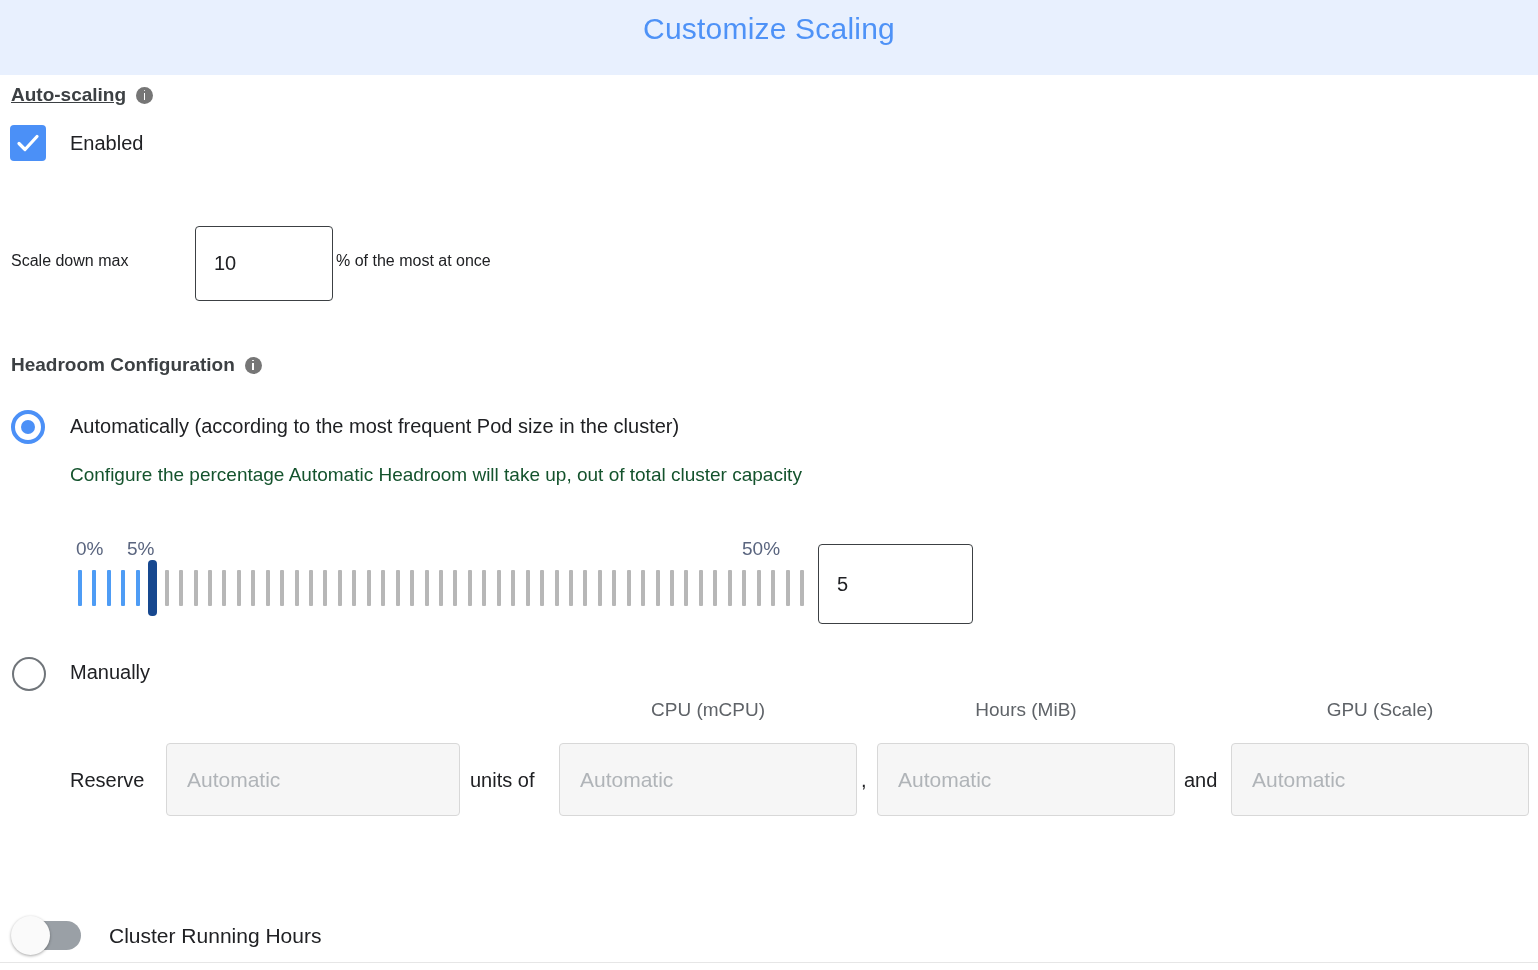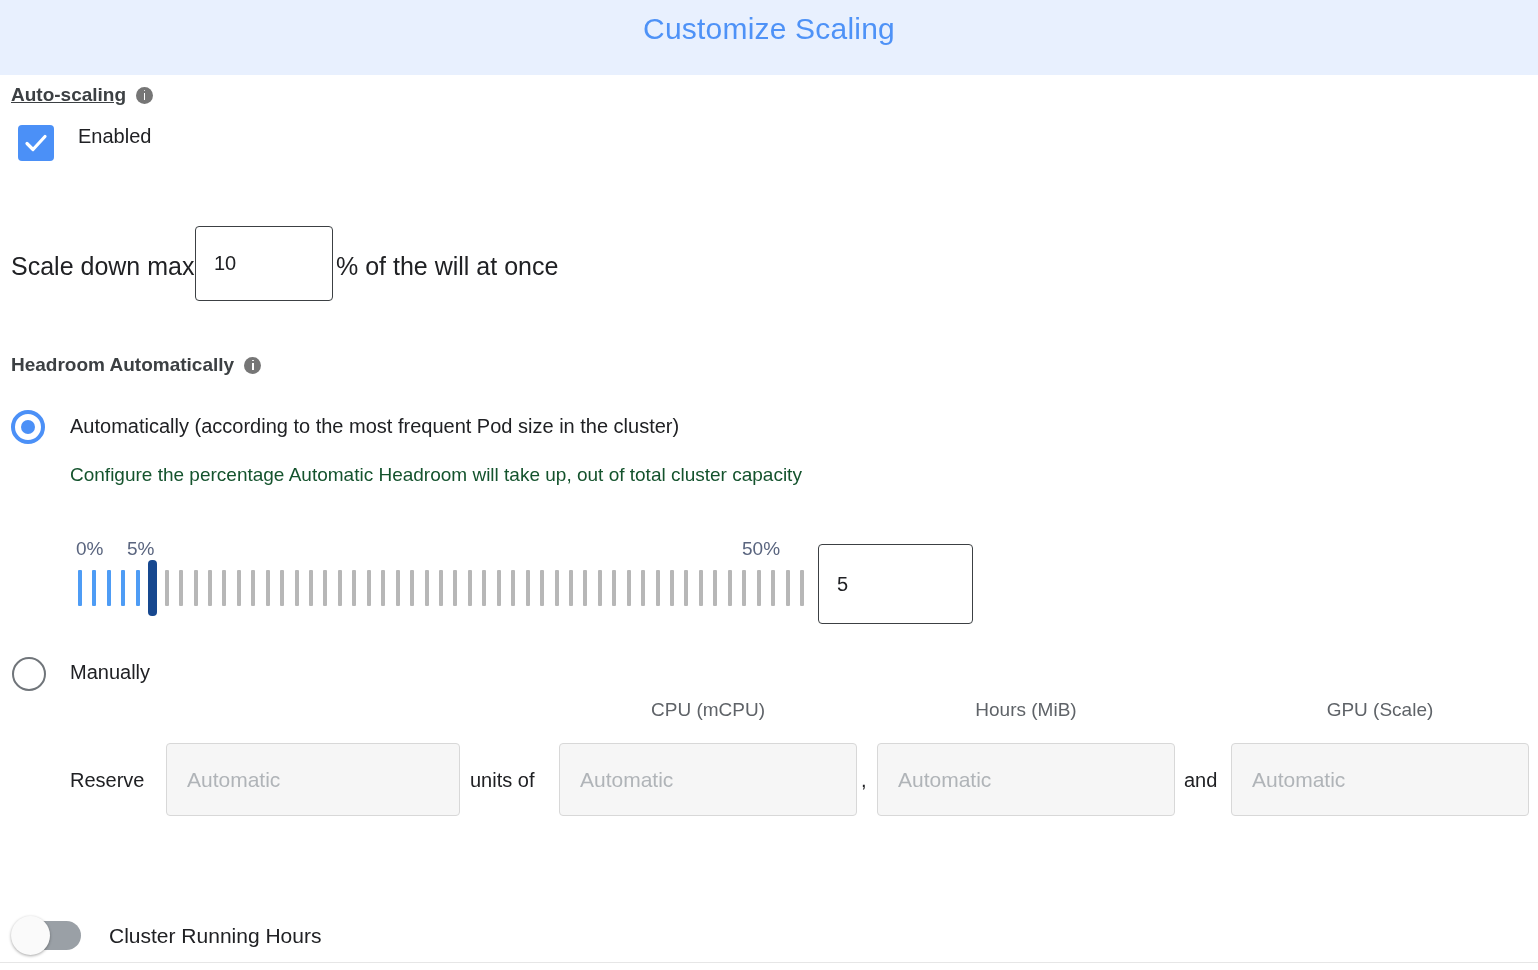--- a/index.html
+++ b/index.html
@@ -69,32 +69,32 @@
   .info-icon::after {
     content: "";
     position: absolute;
     left: 7.6px; top: 6.5px;
     width: 1.8px; height: 7px;
     background: #ffffff;
   }
 
   .plain-text {
     position: absolute;
-    font-size: 25px;
+    font-size: 16px;
     color: #202124;
     white-space: nowrap;
   }
 
   
   .checkbox-row {
     position: absolute;
     left: 10px;
     top: 125px;
     display: flex;
-    margin-left: 8px;
+    align-items: center;
   }
   .checkbox-box {
     width: 36px;
     height: 36px;
     border-radius: 4px;
     background: #4b90f7;
     position: relative;
     flex: 0 0 auto;
     cursor: pointer;
   }
@@ -257,24 +257,24 @@
   <span class="checkbox-box">
     <svg width="28" height="28" viewBox="0 0 28 28">
       <path d="M5 14.5 L11 20.5 L23 7.5" fill="none" stroke="#ffffff" stroke-width="3.2" stroke-linecap="round" stroke-linejoin="round"></path>
     </svg>
   </span>
   <span class="checkbox-label">Enabled</span>
 </div>
 
 <div class="plain-text" style="left:11px; top:252px;">Scale down max</div>
 <input class="text-input" style="left: 195px; top: 226px; width: 138px; height: 75px;" value="10">
-<div class="plain-text" style="left:336px; top:252px;">% of the will at once</div>
+<div class="plain-text" style="left:336px; top:252px;">% of the most at once</div>
 
 <div class="section-heading" style="left:11px; top:354px;">
-  <span>Headroom Automatically</span>
+  <span>Headroom Configuration</span>
   <span class="info-icon"></span>
 </div>
 
 <span class="radio-outer radio-on" style="left:11px; top:410px;"></span>
 <div class="plain-text" style="left:70px; top:415px; font-size:20px;">Automatically (according to the most frequent Pod size in the cluster)</div>
 <div class="plain-text" style="left:70px; top:464px; font-size:19px; color:#14532d;">Configure the percentage Automatic Headroom will take up, out of total cluster capacity</div>
 
 <div class="slider-tick-label" style="left:76px; top:538px;">0%</div>
 <div class="slider-tick-label" style="left:127px; top:538px;">5%</div>
 <div class="slider-tick-label" style="left:742px; top:538px;">50%</div>

